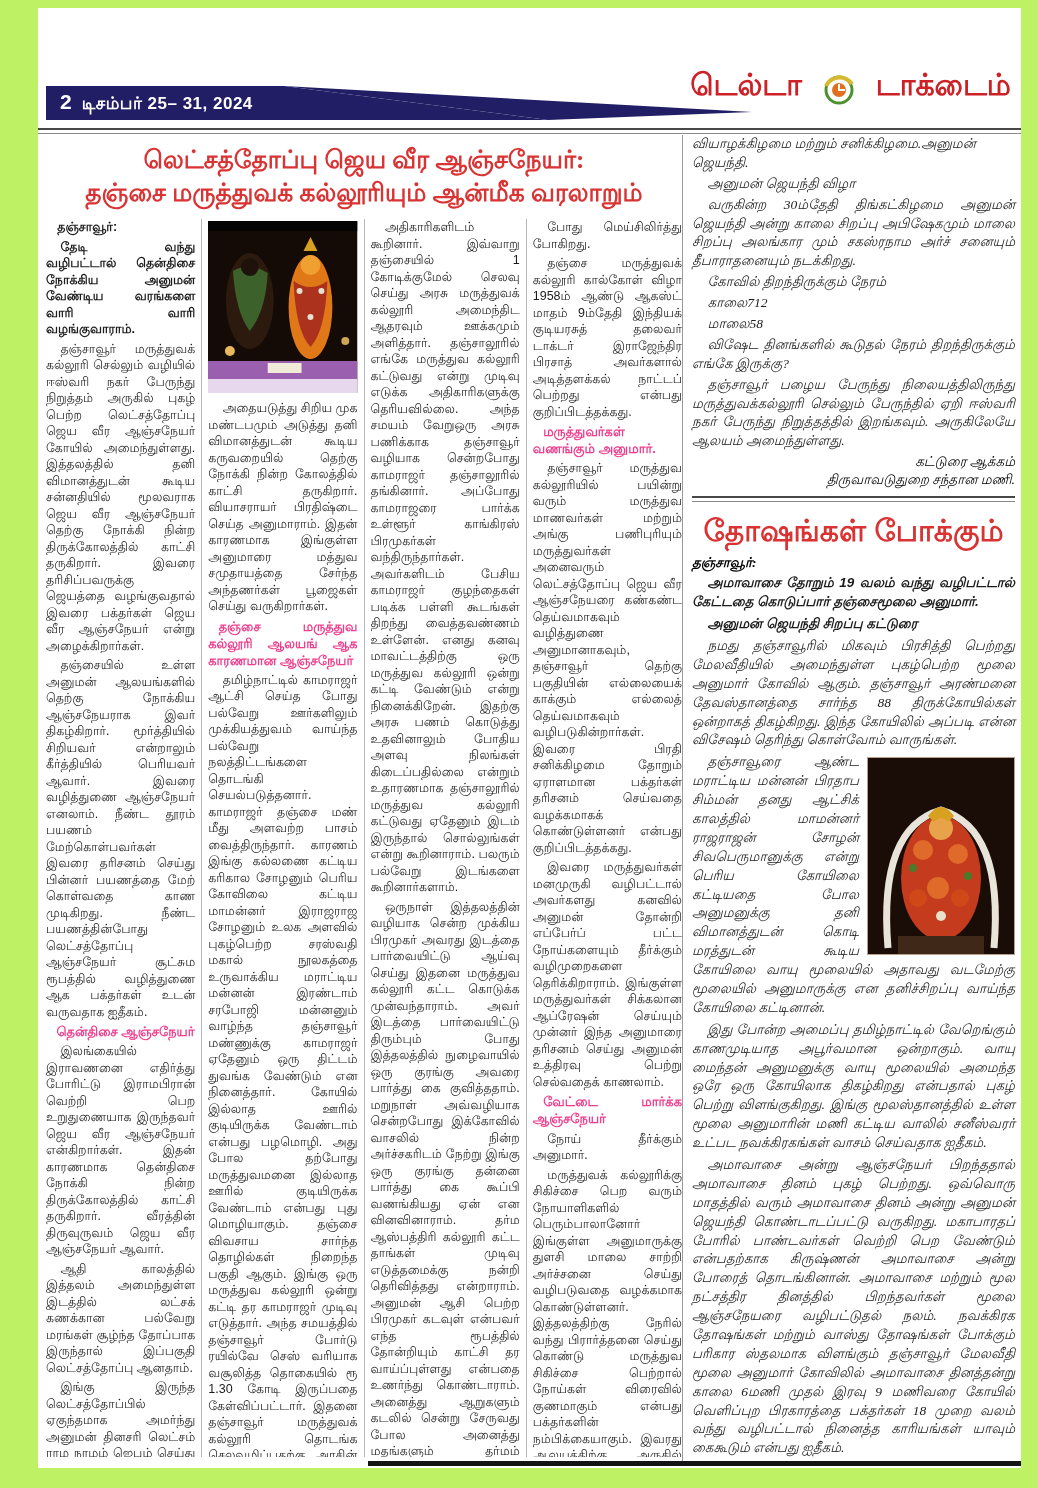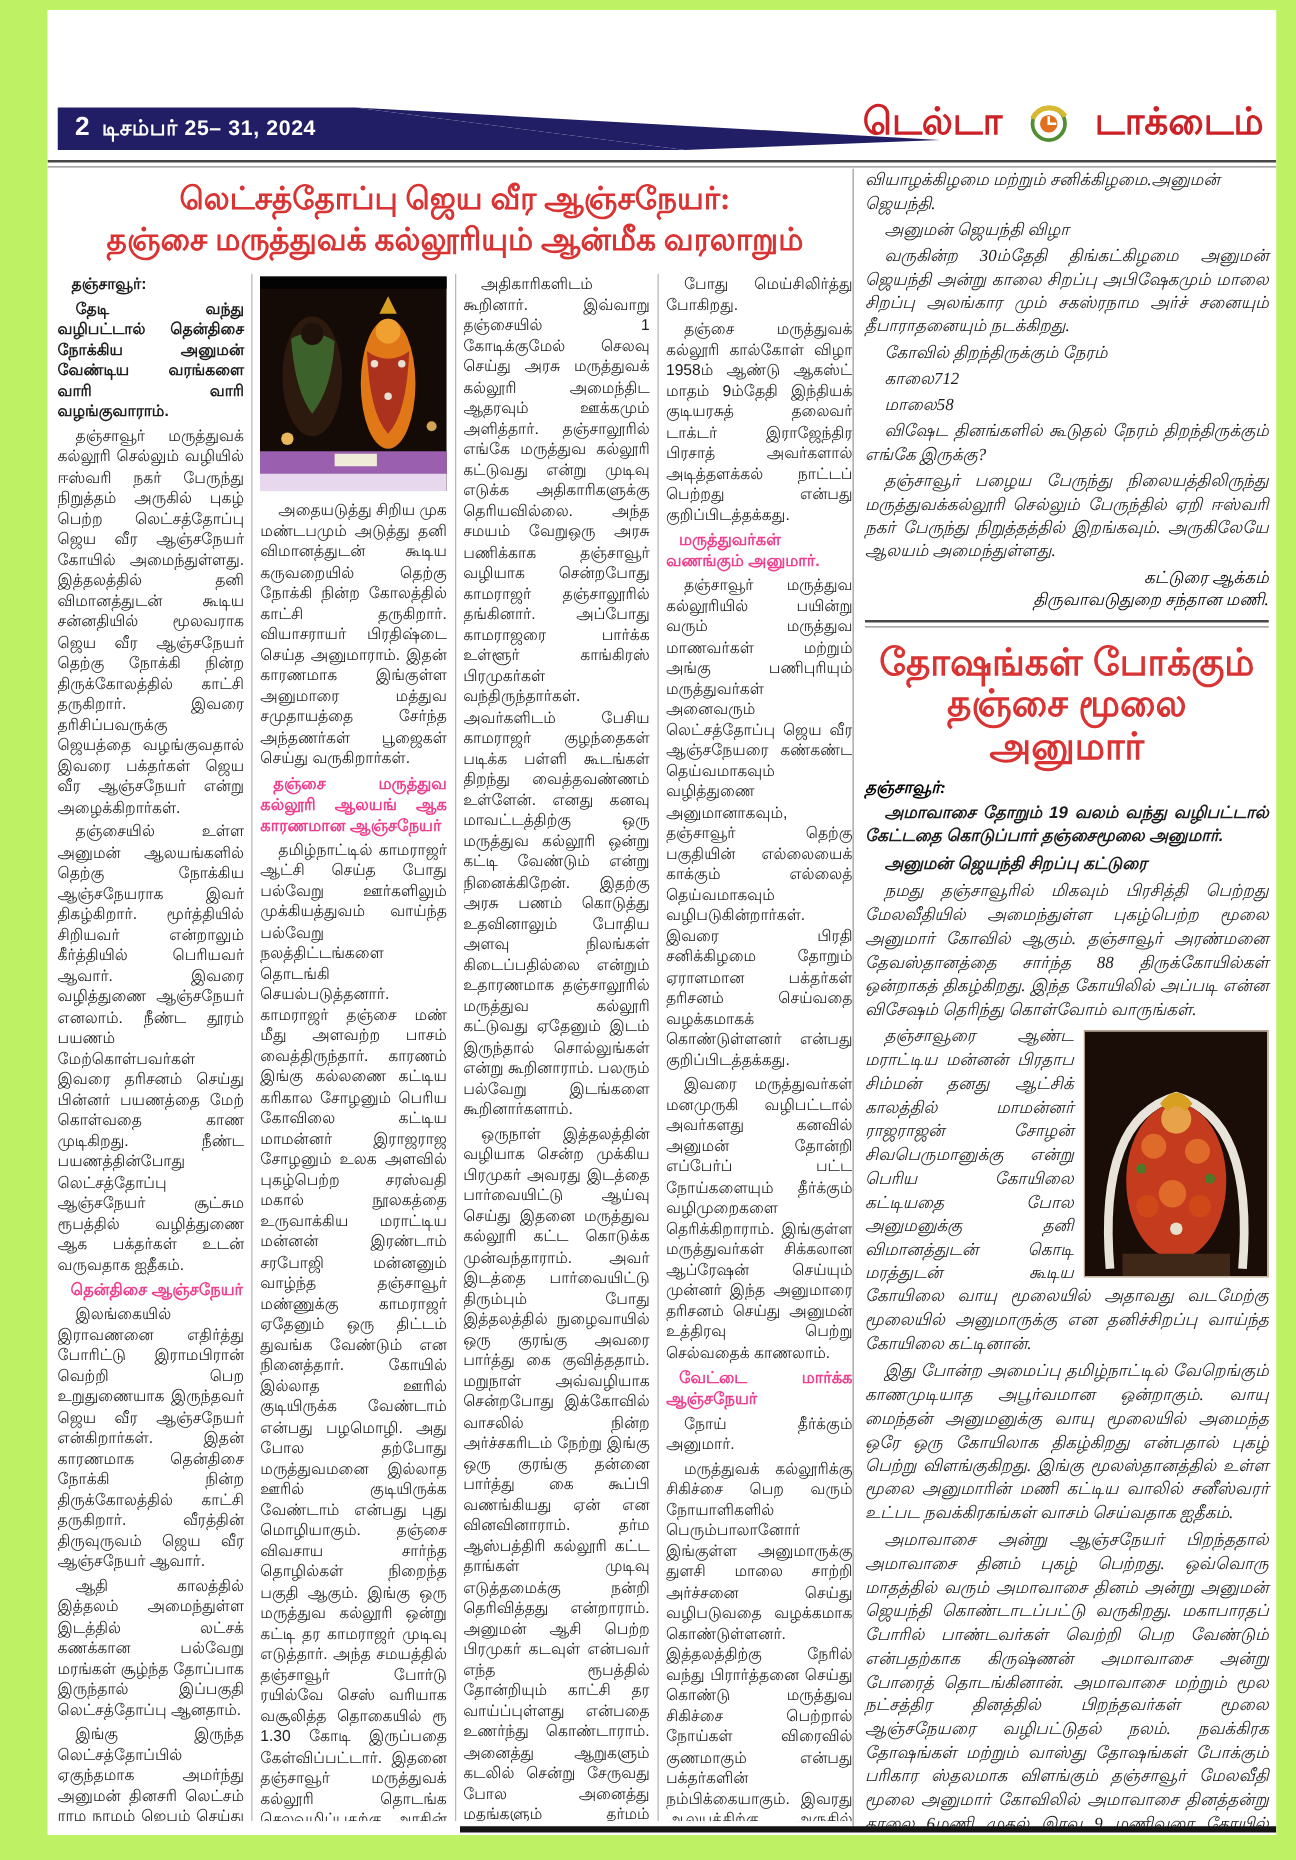--- a/index.html
+++ b/index.html
@@ -4,21 +4,21 @@
 <style>
   html,body{margin:0;padding:0;background:#222;}
   .frame{position:relative;width:1037px;height:1488px;background:#bef264;overflow:hidden;font-family:"Liberation Sans",sans-serif;}
   .page{position:absolute;left:38px;top:8px;width:983px;height:1460px;background:#ffffff;overflow:hidden;}
 
   
   .nav-bar{position:absolute;left:8px;top:76px;width:710px;height:40px;}
   .nav-text{position:absolute;left:22px;top:82px;color:#fff;white-space:nowrap;}
   .nav-text .pgnum{font-size:21px;font-weight:bold;margin-right:10px;}
   .nav-text .pgdate{font-size:17px;font-weight:bold;letter-spacing:.5px;}
-  .masthead{position:absolute;right:10px;top:73px;display:flex;align-items:flex-start;gap:20px;}
+  .masthead{position:absolute;right:10px;top:60px;display:flex;align-items:flex-end;gap:20px;}
   .masthead .mword{color:#cc2227;font-weight:bold;font-size:30px;font-family:"Liberation Serif",serif;}
   .rule-double{border-top:2px solid #474747;border-bottom:1px solid #8a8a8a;height:3px;}
   .rule1{position:absolute;left:0;right:0;top:120px;}
 
   
   .content{position:absolute;left:8px;right:4px;top:127px;bottom:6px;display:flex;justify-content:center;}
   .left-zone{width:636px;flex:none;}
   .right-zone{flex:1;border-left:1px solid #9a9a9a;padding-left:9px;padding-right:2px;overflow:hidden;}
 
   .headline1{color:#d93333;font-weight:bold;text-align:center;font-size:25px;line-height:1.32;margin:8px 0 10px;font-family:"Liberation Serif",serif;}
@@ -156,21 +156,20 @@
             <p class="blk para">தஞ்சாவூர் பழைய பேருந்து நிலையத்திலிருந்து மருத்துவக்கல்லூரி செல்லும் பேருந்தில் ஏறி ஈஸ்வரி நகர் பேருந்து நிறுத்தத்தில் இறங்கவும். அருகிலேயே ஆலயம் அமைந்துள்ளது.</p>
           </div>
         <div class="credit">
           <span>கட்டுரை ஆக்கம்</span><br>
           <span>திருவாவடுதுறை சந்தான மணி.</span>
         </div>
         <div class="rule-double rule2"></div>
 
         <h2 class="headline2">
           <span>தோஷங்கள் போக்கும்</span><br>
-          <span>தஞ்சை மூலை அனுமார்</span>
         </h2>
         <div class="a2-dateline">தஞ்சாவூர்:</div>
 
         <div class="a2">
           <div>
               <p class="blk lead">அமாவாசை தோறும் 19 வலம் வந்து வழிபட்டால் கேட்டதை கொடுப்பார் தஞ்சைமூலை அனுமார்.</p>
               <p class="blk lead">அனுமன் ஜெயந்தி சிறப்பு கட்டுரை</p>
               <p class="blk para">நமது தஞ்சாவூரில் மிகவும் பிரசித்தி பெற்றது மேலவீதியில் அமைந்துள்ள புகழ்பெற்ற மூலை அனுமார் கோவில் ஆகும். தஞ்சாவூர் அரண்மனை தேவஸ்தானத்தை சார்ந்த 88 திருக்கோயில்கள் ஒன்றாகத் திகழ்கிறது. இந்த கோயிலில் அப்படி என்ன விசேஷம் தெரிந்து கொள்வோம் வாருங்கள்.</p>
             </div>
           <div>

